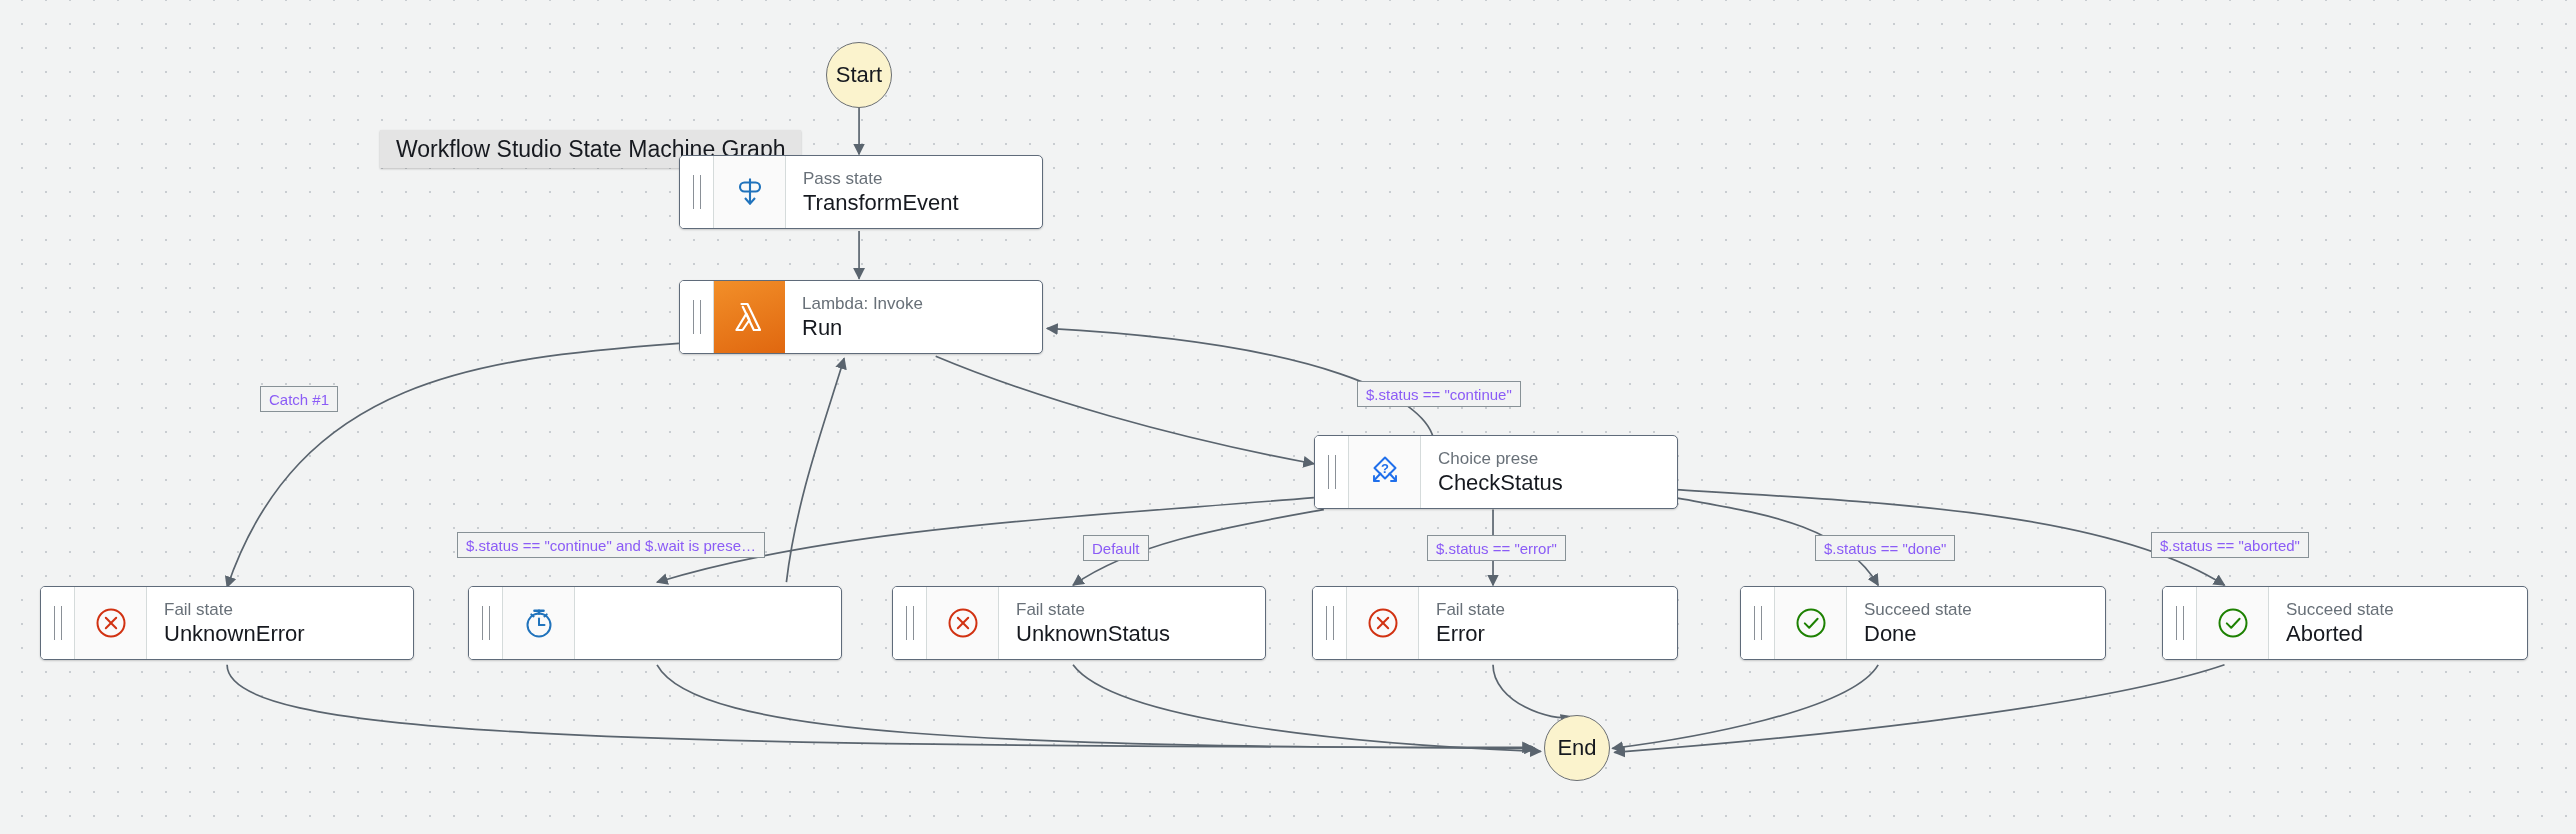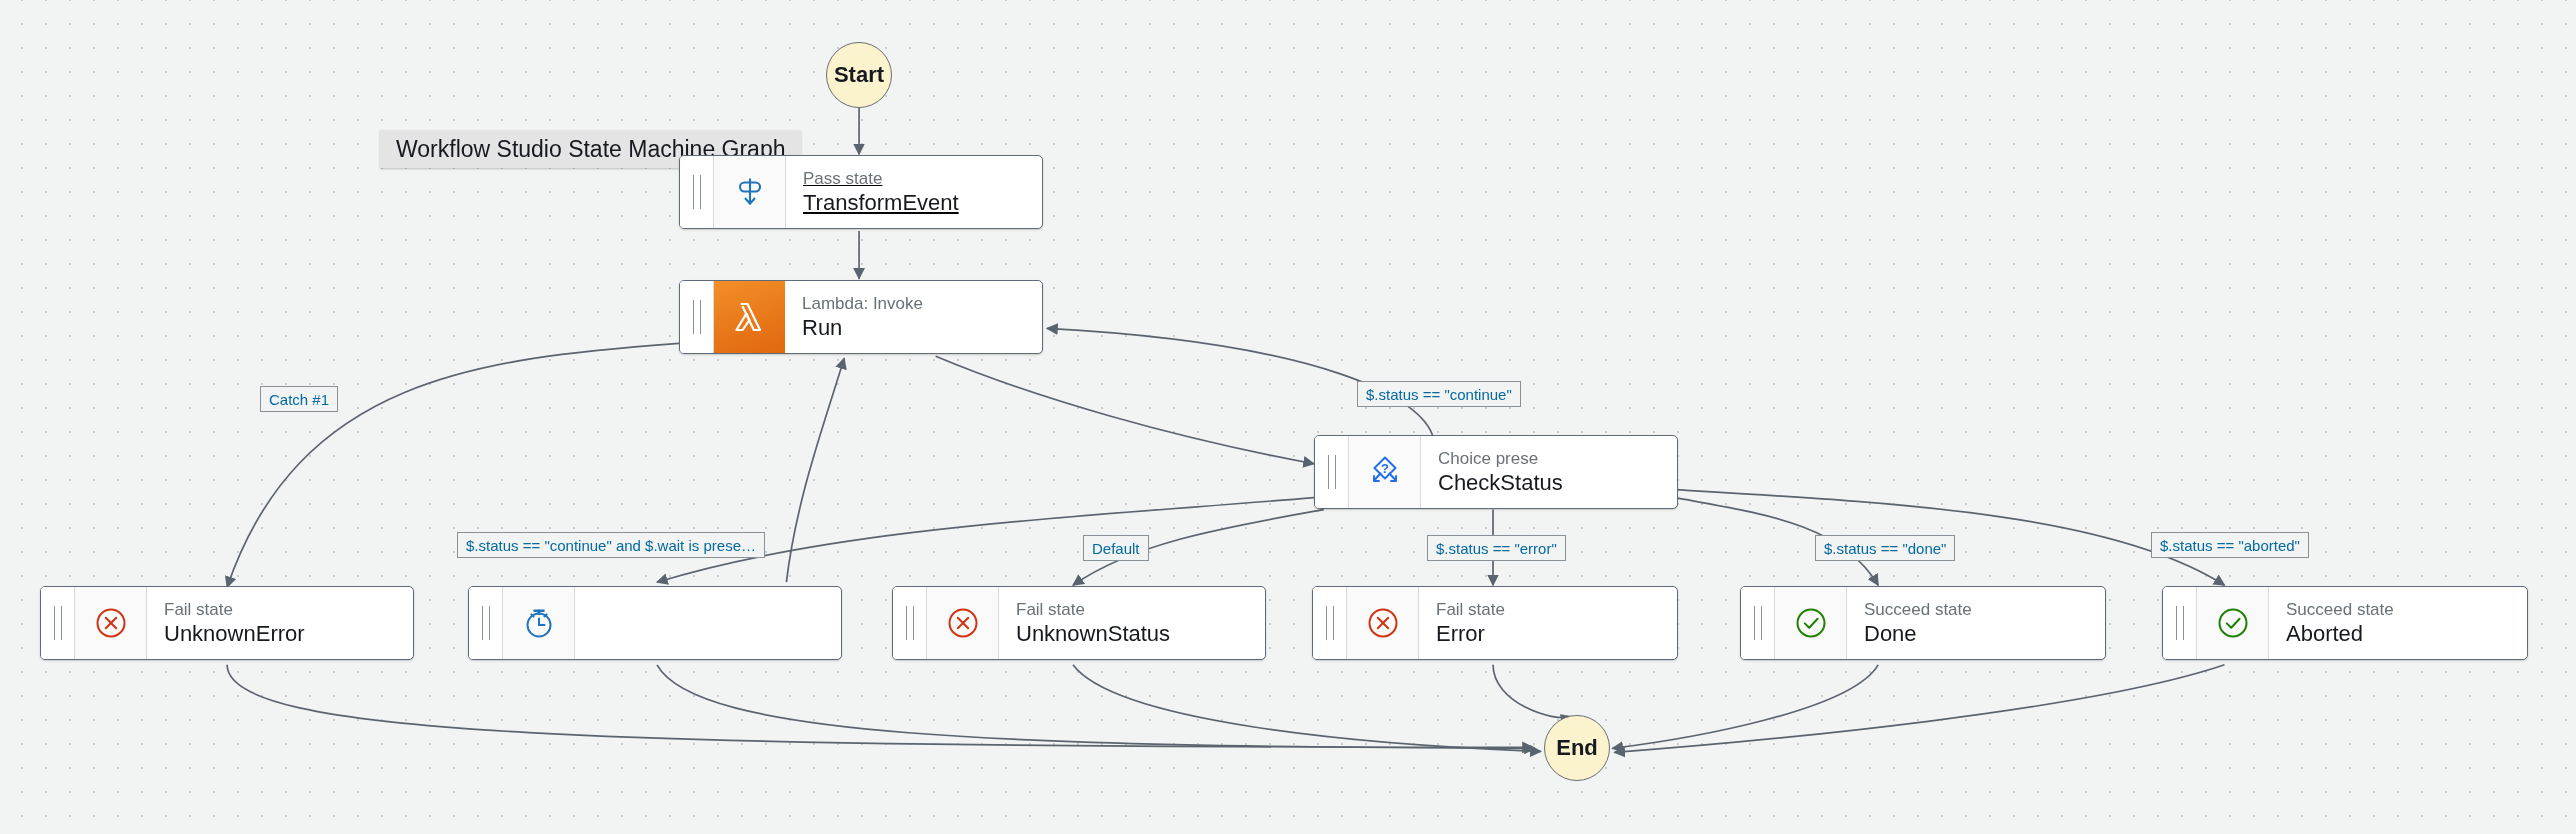--- a/index.html
+++ b/index.html
@@ -50,21 +50,20 @@
     height: 66px;
     border-radius: 50%;
     background: #fbf3cd;
     border: 1.4px solid #6b6f73;
     display: flex;
     align-items: center;
     justify-content: center;
     font-size: 22px;
     color: #16191f;
     box-sizing: border-box;
-    font-weight: bold;
   }
 
   
   .node {
     position: absolute;
     height: 74px;
     display: flex;
     align-items: stretch;
     background: #ffffff;
     border: 1.4px solid #5f6b7a;
@@ -125,21 +124,21 @@
 
   
   .edge-label {
     position: absolute;
     height: 26px;
     display: flex;
     align-items: center;
     padding: 0 8px;
     background: #f2f3f3;
     border: 1.3px solid #879196;
-    color: #0369a1;
+    color: #8b5cf6;
     font-size: 15px;
     white-space: nowrap;
     box-sizing: border-box;
   }
 </style>
 </head>
 <body>
 
 <div id="canvas">
 
@@ -190,21 +189,21 @@
   <div class="graph-title">Workflow Studio State Machine Graph</div>
 
   <div class="terminal" style="left:826px; top:42px;">
     <span>Start</span>
   </div>
 
   <div class="terminal" style="left:1544px; top:715px;text-align:right;">
     <span>End</span>
   </div>
 
-  <div class="node" style="left:679px; top:155px; width:364px;text-decoration:underline;">
+  <div class="node" style="left:679px; top:155px; width:364px;">
     <div class="grip">
         <i></i>
       </div>
     <div class="iconbox">
       <svg width="36" height="36" viewBox="0 0 36 36" fill="none" stroke="#2073bc" stroke-width="2.1">
         <rect x="8" y="8.5" width="20" height="9" rx="4.5"></rect>
         <path d="M18 4.5 L18 29"></path>
         <path d="M13 24 L18 29.6 L23 24"></path>
       </svg>
     </div>

